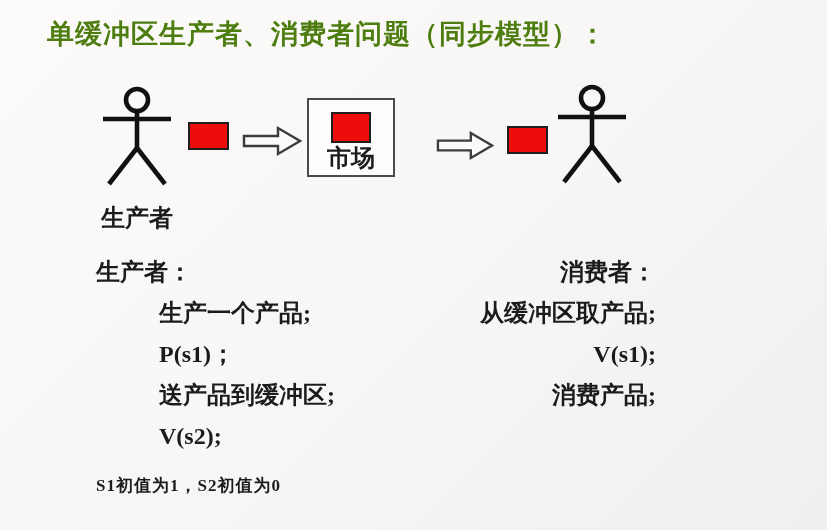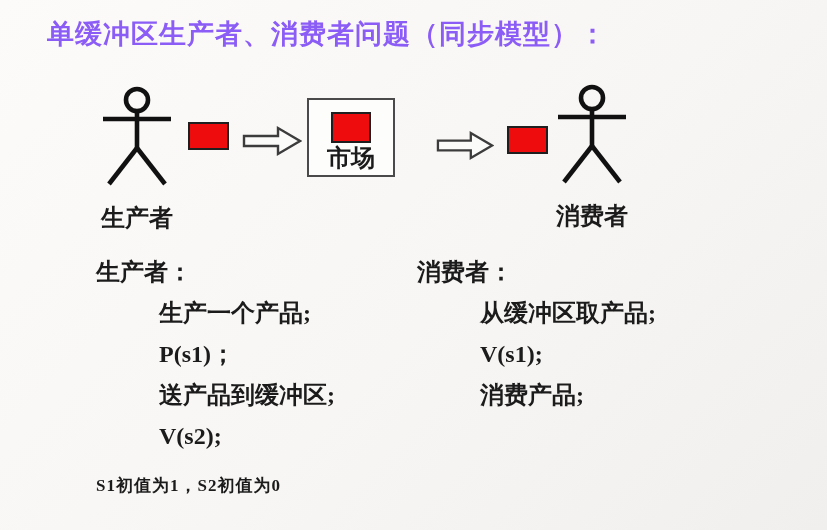--- a/index.html
+++ b/index.html
@@ -4,21 +4,21 @@
 <style>
   html,body{margin:0;padding:0;}
   body{
     width:827px;height:530px;position:relative;overflow:hidden;
     background:linear-gradient(135deg,#fcfbfa 0%,#f8f6f4 55%,#f1efed 100%);
     font-family:"Liberation Serif","DejaVu Serif",serif;
     color:#1b1b1b;
   }
   .abs{position:absolute;}
   .title{
-    left:47px;top:16px;font-size:27px;font-weight:bold;letter-spacing:1px;color:#8b5cf6;
+    left:47px;top:16px;font-size:27px;font-weight:bold;letter-spacing:1px;color:#4d7c0f;
   }
   .figure-wrap{width:90px;text-align:center;}
   .figure-label{font-size:24px;font-weight:bold;margin-top:16px;white-space:nowrap;}
   .product{
     background:#ee0c0c;border:2px solid #1f1f1f;box-sizing:border-box;
   }
   .market-box{
     width:88px;height:79px;border:2px solid #4a4a4a;background:#fdfdfc;
     box-sizing:border-box;text-align:center;
   }
@@ -76,31 +76,30 @@
     <svg width="90" height="100" viewBox="0 0 90 100">
       <g stroke="#111" stroke-width="4.6" fill="none">
         <circle cx="45" cy="14" r="11"></circle>
         <line x1="45" y1="25" x2="45" y2="62"></line>
         <line x1="11" y1="33" x2="79" y2="33"></line>
         <line x1="45" y1="62" x2="17" y2="98"></line>
         <line x1="45" y1="62" x2="73" y2="98"></line>
       </g>
     </svg>
   </span>
-  <div class="figure-label">消费者</div>
 </div>
 
 <div class="abs code-col" style="left:96px;top:252px;">
   <div class="hdr">生产者：</div>
   <div class="code-line">生产一个产品;</div>
   <div class="code-line">P(s1)；</div>
   <div class="code-line">送产品到缓冲区;</div>
   <div class="code-line">V(s2);</div>
 </div>
 
-<div class="abs code-col" style="left:417px;top:252px;">
+<div class="abs code-col" style="left:417px;top:252px;text-align:right;">
   <div class="hdr">消费者：</div>
   <div class="code-line">从缓冲区取产品;</div>
   <div class="code-line">V(s1);</div>
   <div class="code-line">消费产品;</div>
 </div>
 
 <div class="abs footnote">S1初值为1，S2初值为0</div>
 
 </body></html>

